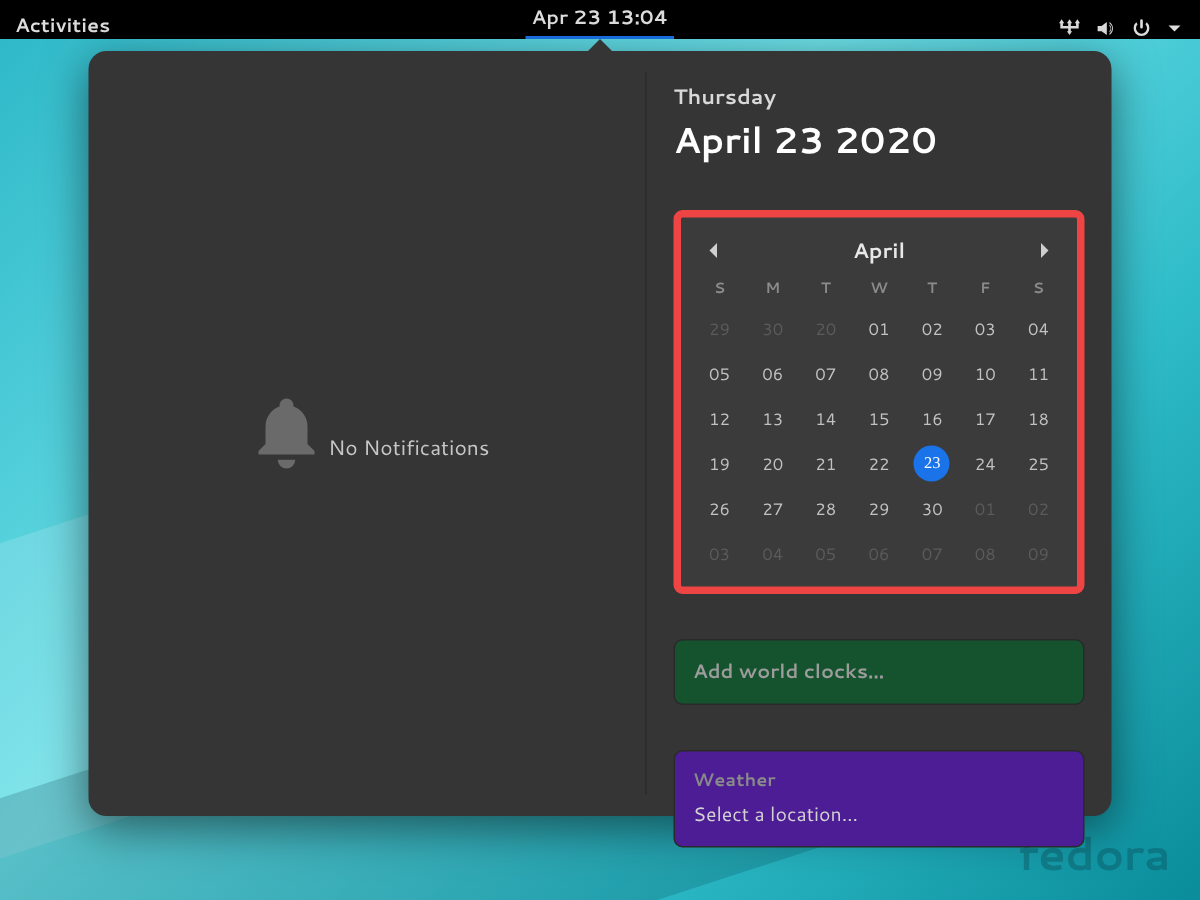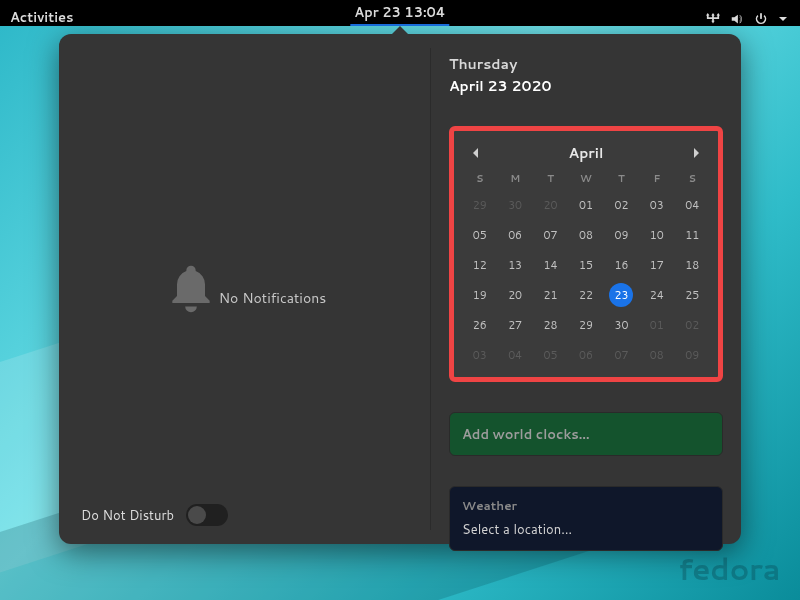--- a/index.html
+++ b/index.html
@@ -48,34 +48,34 @@
   .notif-pane .bell { width: 56px; height: 56px; fill: #6a6a6a; }
   .notif-pane .msg { margin-top: 18px; color: #c7c7c7; font-size: 14px; }
   .dnd-row { position: absolute; bottom: 18px; left: 22px; display: flex; align-items: center; gap: 12px; font-size: 13px; color: #ddd; }
   .toggle { width: 42px; height: 22px; background: #202020; border-radius: 11px; position: relative; cursor: pointer; }
   .toggle::after { content: ""; position: absolute; top: 2px; left: 2px; width: 18px; height: 18px; border-radius: 50%; background: #4a4a4a; }
 
   .divider { width: 1px; background: #2b2b2b; margin: 14px 0; }
 
   .cal-pane { width: 310px; padding: 20px 18px 14px; display: flex; flex-direction: column; gap: 30px; }
   .date-head .dow { font-size: 14px; color: #d9d9d9; font-weight: 600; }
-  .date-head .full { font-size: 14px; color: #fff; font-weight: 700; margin-top: 2px; }
+  .date-head .full { font-size: 24px; color: #fff; font-weight: 700; margin-top: 2px; }
 
   .calendar { background: #3b3b3b; border: 5px solid #ef4444; border-radius: 6px; padding: 8px 8px 10px; }
   .cal-nav { display: flex; align-items: center; justify-content: space-between; padding: 4px 6px 8px; }
   .cal-nav .month { font-size: 14px; font-weight: 600; color: #e8e8e8; }
   .cal-nav .arrow { width: 16px; height: 16px; fill: #cfcfcf; cursor: pointer; }
   .cal-grid { display: grid; grid-template-columns: repeat(7, 1fr); row-gap: 6px; text-align: center; }
   .cal-grid .hd { font-size: 10px; color: #8b8b8b; font-weight: 600; padding-bottom: 2px; }
   .cal-grid .d { font-size: 11px; color: #c2c2c2; height: 24px; line-height: 24px; border-radius: 12px; cursor: pointer; }
   .cal-grid .d.out { color: #5b5b5b; }
-  .cal-grid .d.today { background: #1a73e8; color: #fff; width: 24px; margin: 0 auto; }
+  .cal-grid .d.today { background: #1a73e8; color: #fff; width: 24px; margin: 0 auto; font-family: Liberation Serif, serif; }
 
   .panel-btn { background: #14532d; border: 1px solid #2a2a2a; border-radius: 6px; padding: 12px 12px; font-size: 13px; color: #9c9c9c; cursor: pointer; font-weight: 600; }
-  .weather-box { background: #0f172a; border: 1px solid #2a2a2a; border-radius: 6px; padding: 10px 12px 12px; }
+  .weather-box { background: #4c1d95; border: 1px solid #2a2a2a; border-radius: 6px; padding: 10px 12px 12px; }
   .weather-box .t { font-size: 12px; color: #8a8a8a; font-weight: 600; }
   .weather-box .s { font-size: 13px; color: #d2d2d2; margin-top: 6px; cursor: pointer; }
 
   .fedora-word {
     position: absolute; right: 20px; bottom: 10px; font-size: 30px; font-weight: 700;
     color: rgba(10,70,80,0.35); letter-spacing: -0.5px;
   }
 
   svg { display: block; }
 </style>
@@ -116,24 +116,20 @@
 <div class="pointer"></div>
 
 <div class="popover">
 
   <div class="notif-pane">
     <svg class="bell" viewBox="0 0 24 24">
       <path d="M12 2a2 2 0 00-2 2v.3A6 6 0 006 10v5l-2 2v1h16v-1l-2-2v-5a6 6 0 00-4-5.7V4a2 2 0 00-2-2zm0 20a2.5 2.5 0 002.5-2.5h-5A2.5 2.5 0 0012 22z"></path>
     </svg>
     <div class="msg">No Notifications</div>
 
-    <div class="dnd-row">
-      <span>Do Not Disturb</span>
-      <div class="toggle"></div>
-    </div>
   </div>
 
   <div class="divider"></div>
 
   <div class="cal-pane">
     <div class="date-head">
       <div class="dow">Thursday</div>
       <div class="full">April 23 2020</div>
     </div>
 

